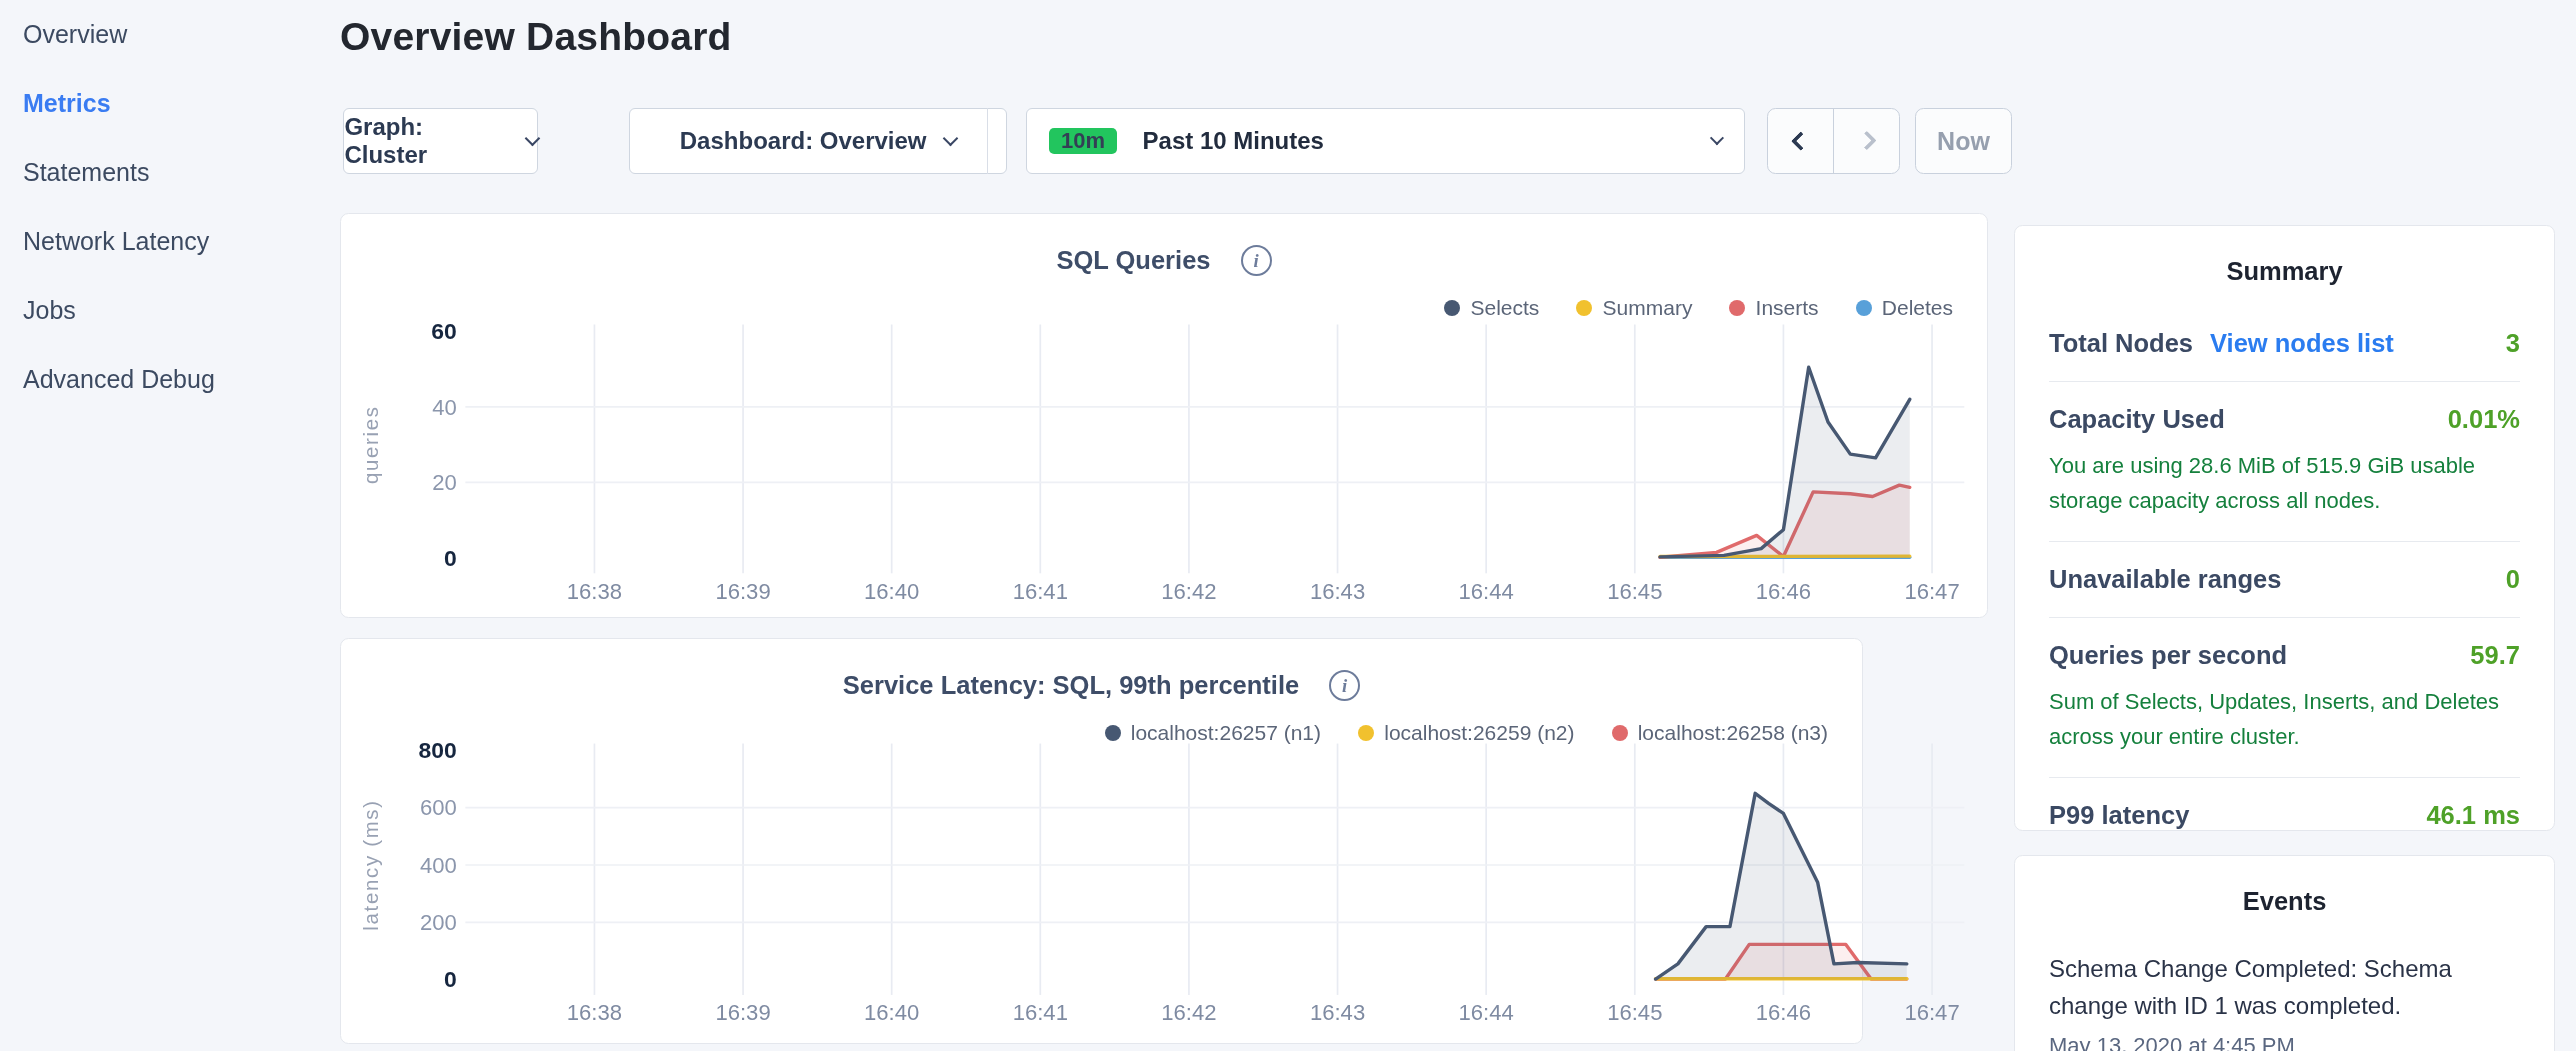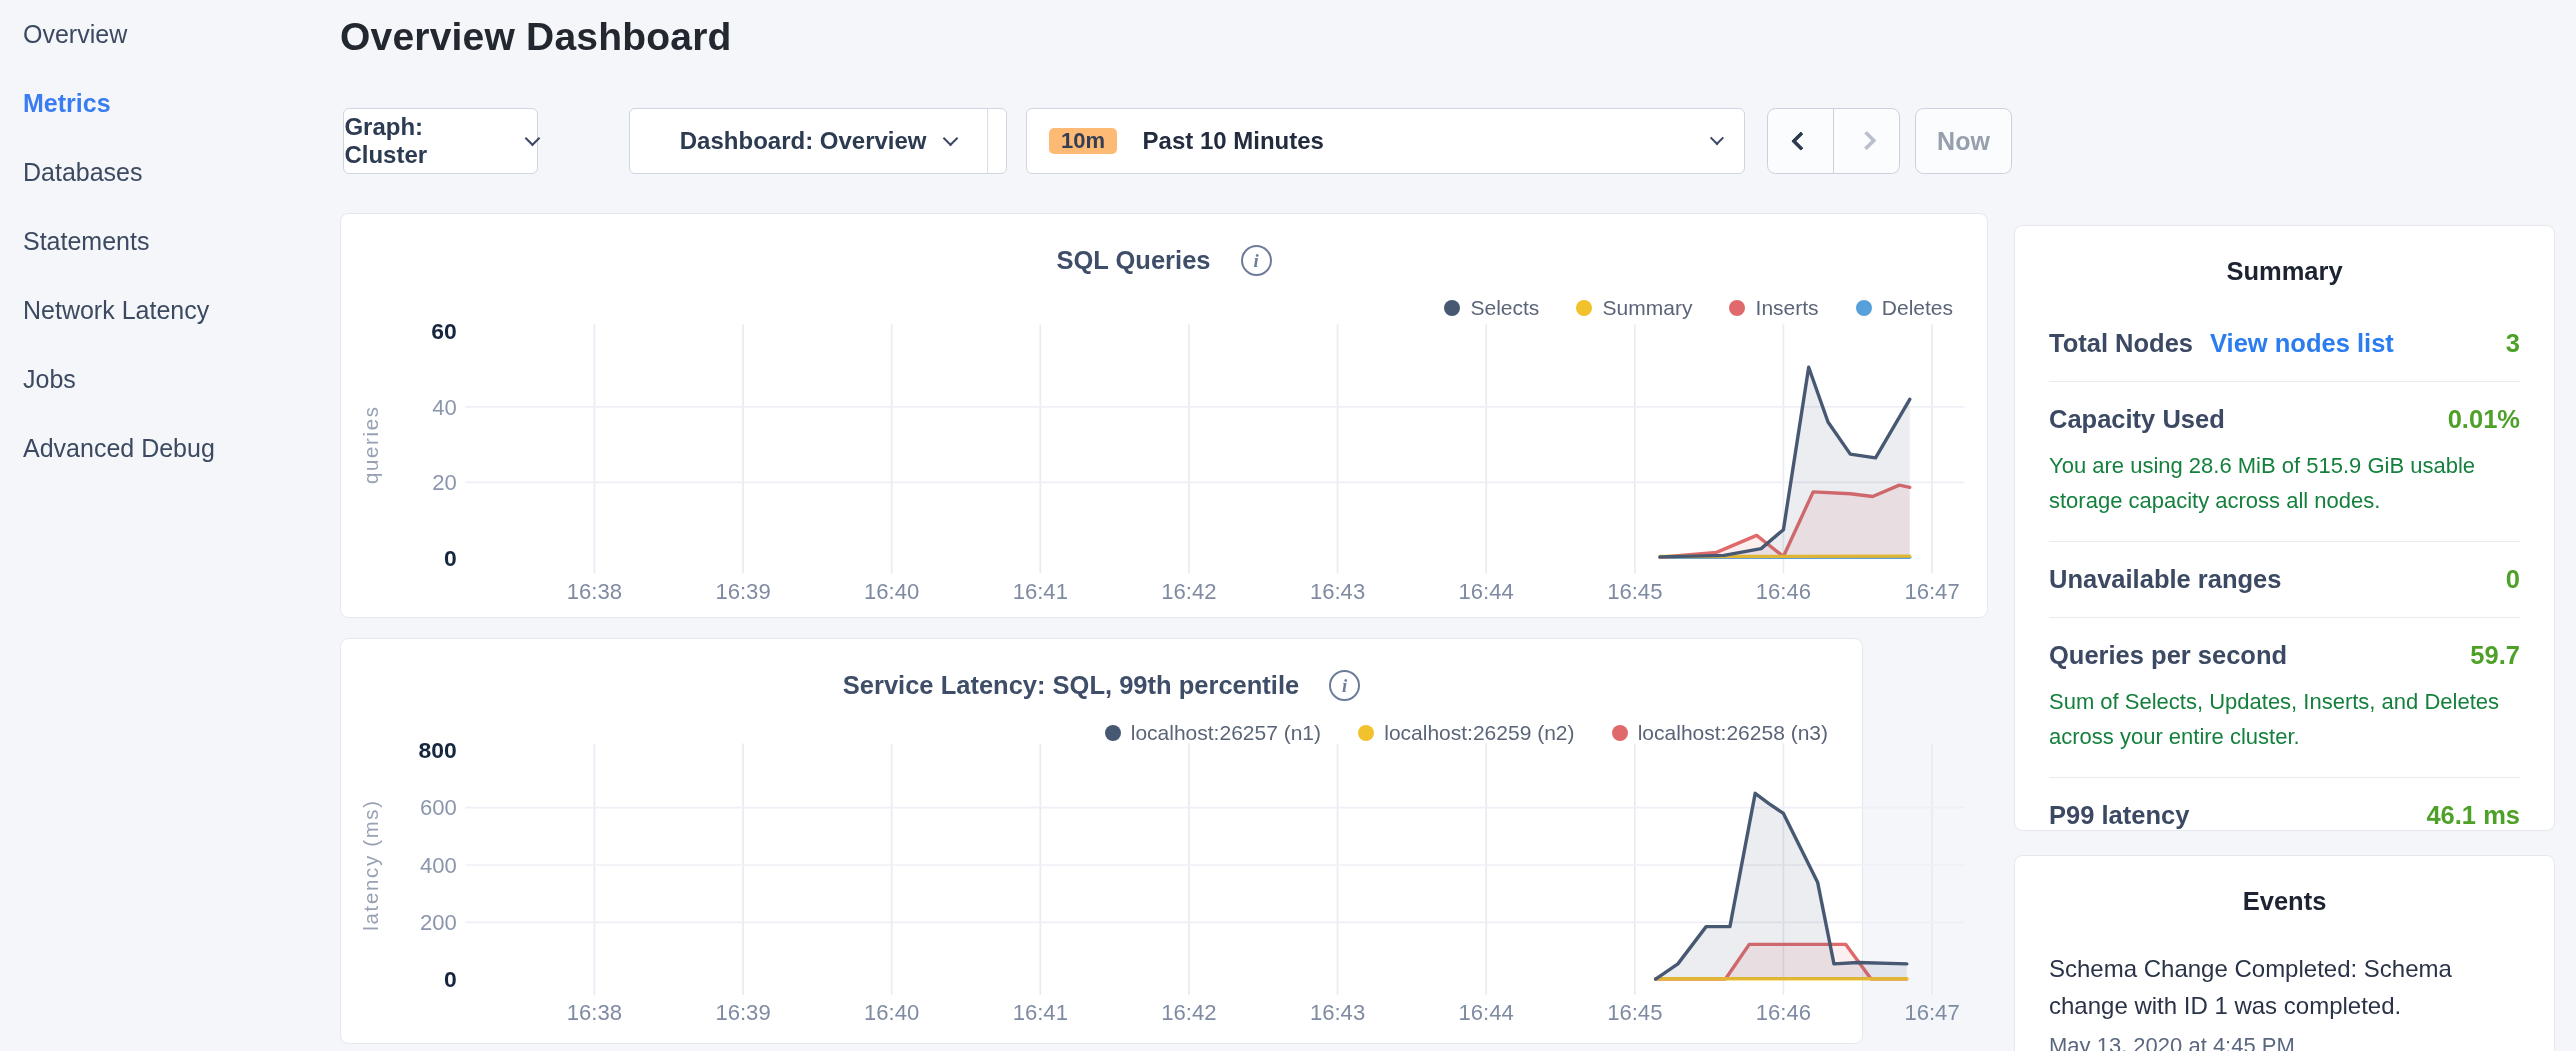--- a/index.html
+++ b/index.html
@@ -22,21 +22,21 @@
     position:absolute; top:0; height:66px; background:#fff; border:0.9px solid #cfd6e0; border-radius:6px;
     display:flex; align-items:center; justify-content:center; gap:18.7px;
     font-size:24px; font-weight:700; color:#2c3a52; cursor:pointer;
   }
   .chev { display:inline-block; width:11px; height:11px; border-left:2.6px solid #3a4764; border-bottom:2.6px solid #3a4764; transform:rotate(-45deg); margin-top:-5.1px; }
   .ctl-divider { position:absolute; left:647px; top:0; width:0.9px; height:66px; background:#d9dee7; }
   .timepicker {
     position:absolute; left:686px; top:0; width:719px; height:66px; background:#fff; border:0.9px solid #cfd6e0; border-radius:6px;
     display:flex; align-items:center; padding:0 22px; cursor:pointer;
   }
-  .time-badge { background:#fdba74; border-radius:5.1px; padding:0 12px; font-size:22px; font-weight:700; color:#333f55; }
+  .time-badge { background:#22c55e; border-radius:5.1px; padding:0 12px; font-size:22px; font-weight:700; color:#333f55; }
   .time-label { margin-left:25.5px; font-size:24px; font-weight:700; color:#222c3e; }
   .timepicker .chev { margin-left:auto; width:10.2px; height:10.2px; border-width:2.1px; }
   .arrow-group { position:absolute; left:1427px; top:0; width:133px; height:66px; border:0.9px solid #c9d1dd; border-radius:8.5px; display:flex; background:#fbfcfd; overflow:hidden; }
   .arrow-cell { flex:1; display:flex; align-items:center; justify-content:center; cursor:pointer; }
   .arrow-cell:first-child { border-right:0.9px solid #c9d1dd; }
   .chev-l { display:inline-block; width:13.6px; height:13.6px; border-left:4.3px solid #2c3a52; border-bottom:4.3px solid #2c3a52; border-radius:1.7px; transform:rotate(45deg); }
   .chev-r { display:inline-block; width:13.6px; height:13.6px; border-left:4.3px solid #b9c0cc; border-bottom:4.3px solid #b9c0cc; border-radius:1.7px; transform:rotate(-135deg); }
   .now-btn {
     position:absolute; left:1575px; top:0; width:97px; height:66px; border:0.9px solid #c9d1dd; border-radius:8.5px;
     background:#fbfcfd; display:flex; align-items:center; justify-content:center;
@@ -77,21 +77,20 @@
   .event-item { margin-top:34px; }
   .event-text { font-size:24px; color:#2a3347; line-height:1.55; }
   .event-time { margin-top:8.5px; font-size:22px; color:#5a6780; }
 </style>
 </head>
 <body>
 
 <nav class="sidebar">
   <div class="nav-item">Overview</div>
   <div class="nav-item active">Metrics</div>
-  <div class="nav-item">Databases</div>
   <div class="nav-item">Statements</div>
   <div class="nav-item">Network Latency</div>
   <div class="nav-item">Jobs</div>
   <div class="nav-item">Advanced Debug</div>
 </nav>
 
 <div class="main">
   <h1 class="page-title">Overview Dashboard</h1>
 
   <div class="controls">

